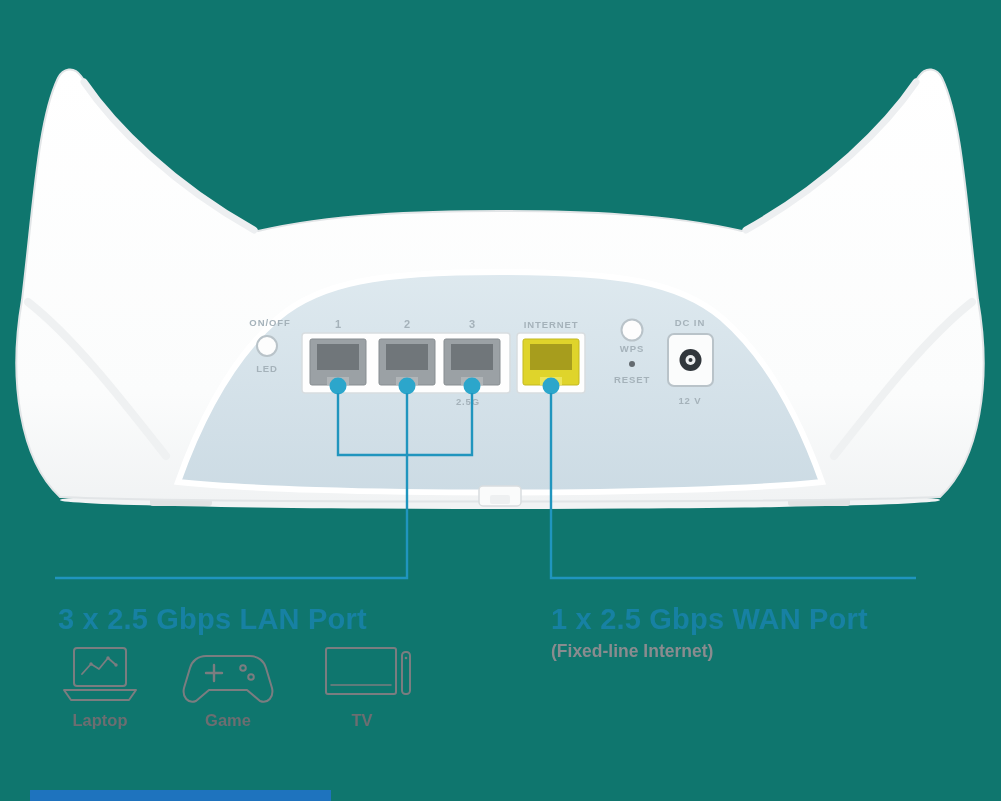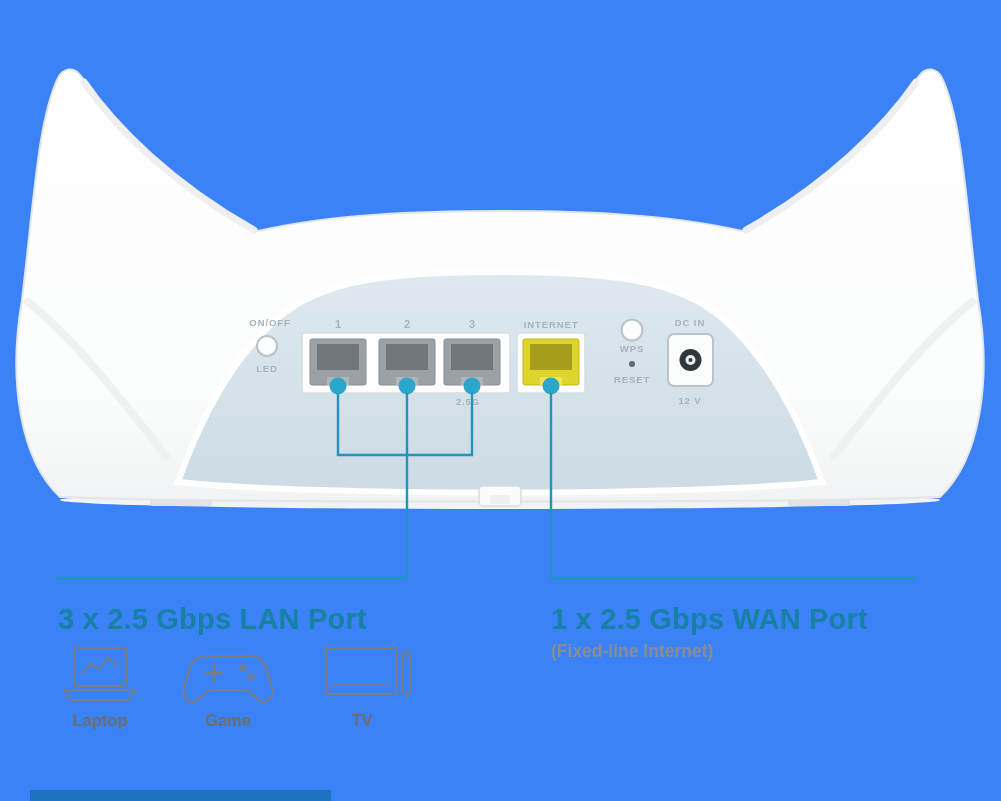--- a/index.html
+++ b/index.html
@@ -1,16 +1,16 @@
 <!DOCTYPE html>
 <html><head>
 <meta charset="utf-8">
 <style>
   html,body{margin:0;padding:0;background:#ffffff;}
-  .stage{position:relative;width:1001px;height:801px;background:#3b82f6;overflow:hidden;}
+  .stage{position:relative;width:1001px;height:801px;background:#0f766e;overflow:hidden;}
   svg{display:block;}
   text{font-family:"Liberation Sans",sans-serif;}
   .panel-label{font-size:9.5px;font-weight:700;fill:#A5B2BA;letter-spacing:0.9px;text-anchor:middle;}
   .port-num{font-size:11px;font-weight:700;fill:#A5B2BA;text-anchor:middle;}
   .headline{font-size:29px;font-weight:700;letter-spacing:0.2px;}
   .subhead{font-size:17.5px;font-weight:700;fill:#8A8C8F;}
   .dev-label{font-size:16.5px;font-weight:700;fill:#6C6E71;text-anchor:middle;}
   .icon{stroke:#7B7D80;stroke-width:2;fill:none;stroke-linecap:round;stroke-linejoin:round;}
   .icon-fill{fill:#7B7D80;stroke:none;}
   .callout{fill:none;stroke-width:2.4;}

